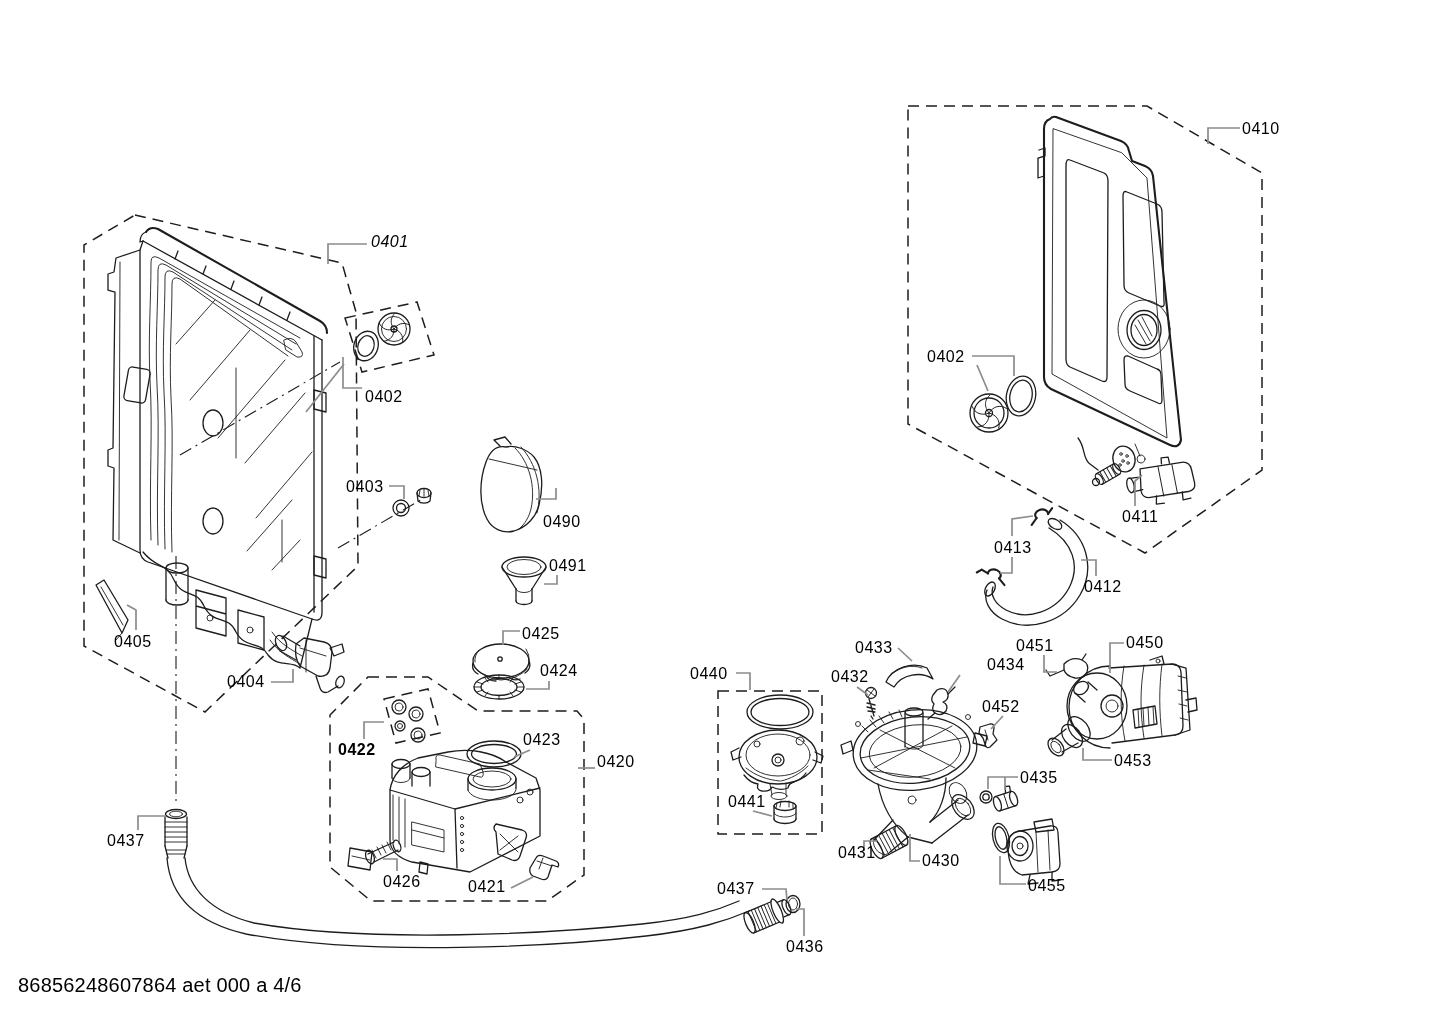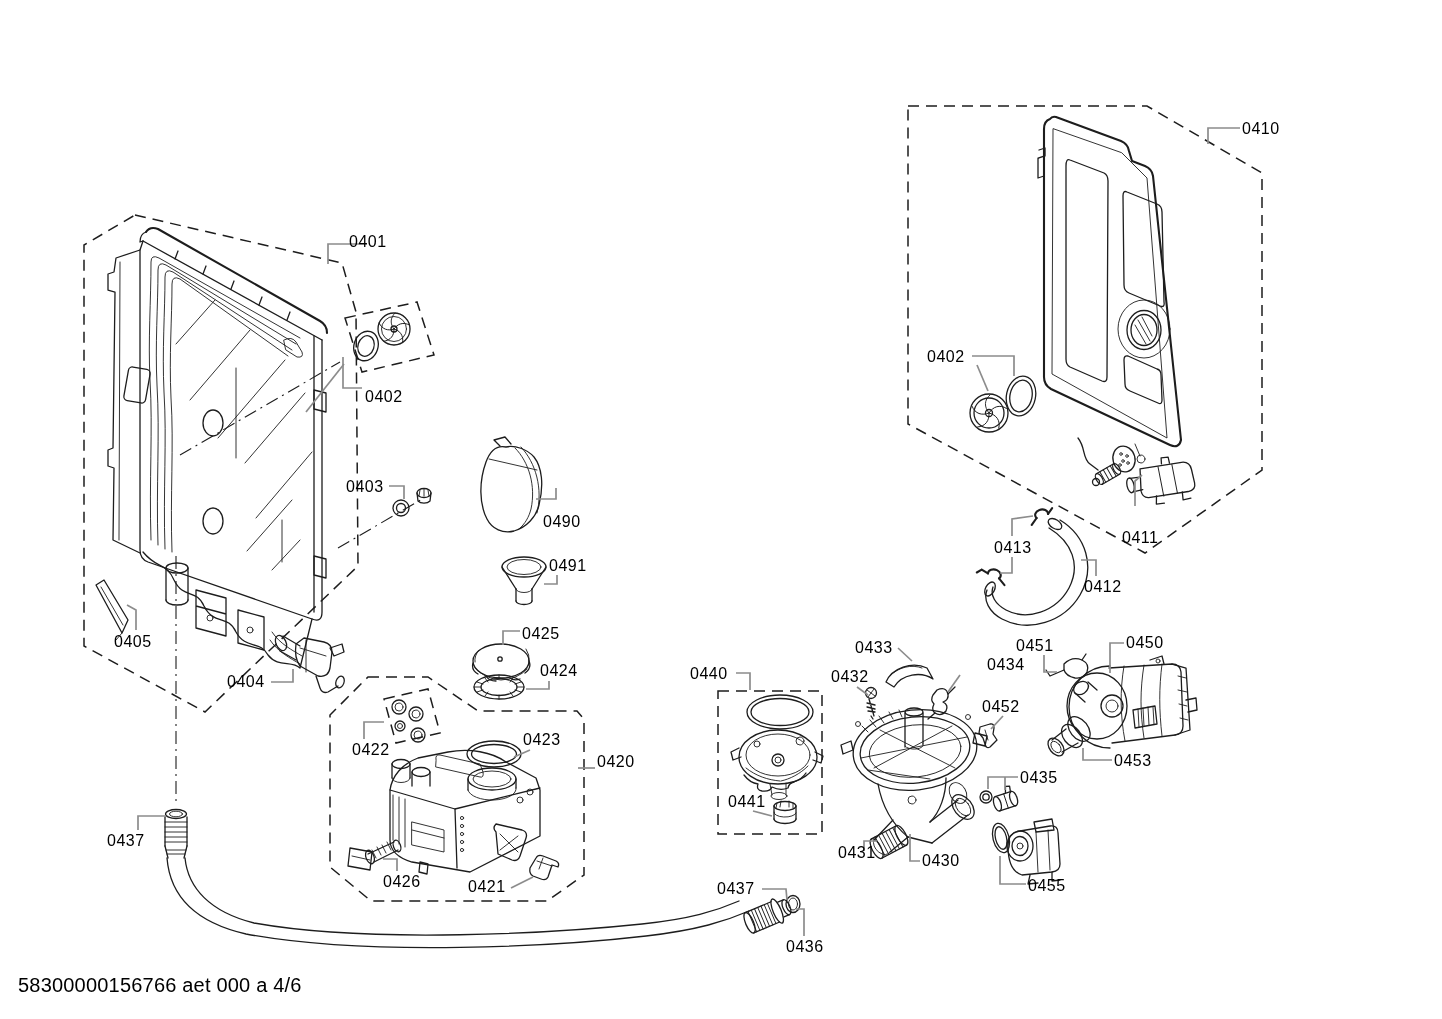--- a/index.html
+++ b/index.html
@@ -458,31 +458,31 @@
         <polyline points="972,356 1014,356 1014,376"></polyline>
         <polyline points="977,365 988,391"></polyline>
         <polyline points="1135,506 1135,481 1142,475"></polyline>
         <polyline points="1012,536 1012,519 1033,516"></polyline>
         <polyline points="1012,557 1012,573 1000,573"></polyline>
         <polyline points="1096,576 1096,560 1081,560"></polyline>
       </g>
   </svg>
 
   <div id="labels">
-      <div class="part-label" style="left: 349px; top: 232px;">0401</div>
+      <div class="part-label" style="left: 371px; top: 232px; font-style: italic;">0401</div>
       <div class="part-label" style="left: 365px; top: 387px;">0402</div>
       <div class="part-label" style="left: 346px; top: 477px;">0403</div>
       <div class="part-label" style="left: 227px; top: 672px;">0404</div>
       <div class="part-label" style="left: 114px; top: 632px;">0405</div>
       <div class="part-label" style="left: 107px; top: 831px;">0437</div>
       <div class="part-label" style="left: 543px; top: 467px; margin-top: 45px;">0490</div>
       <div class="part-label" style="left: 549px; top: 556px;">0491</div>
       <div class="part-label" style="left: 522px; top: 624px;">0425</div>
       <div class="part-label" style="left: 540px; top: 661px;">0424</div>
-      <div class="part-label" style="left: 352px; top: 740px;">0422</div>
+      <div class="part-label" style="left: 338px; top: 740px; font-weight: bold;">0422</div>
       <div class="part-label" style="left: 523px; top: 730px;">0423</div>
       <div class="part-label" style="left: 597px; top: 752px;">0420</div>
       <div class="part-label" style="left: 383px; top: 872px;">0426</div>
       <div class="part-label" style="left: 468px; top: 877px;">0421</div>
       <div class="part-label" style="left: 690px; top: 664px;">0440</div>
       <div class="part-label" style="left: 728px; top: 792px;">0441</div>
       <div class="part-label" style="left: 831px; top: 667px;">0432</div>
       <div class="part-label" style="left: 855px; top: 638px;">0433</div>
       <div class="part-label" style="left: 987px; top: 655px;">0434</div>
       <div class="part-label" style="left: 982px; top: 697px;">0452</div>
@@ -490,19 +490,19 @@
       <div class="part-label" style="left: 1126px; top: 633px;">0450</div>
       <div class="part-label" style="left: 1114px; top: 751px;">0453</div>
       <div class="part-label" style="left: 1020px; top: 768px;">0435</div>
       <div class="part-label" style="left: 1028px; top: 876px;">0455</div>
       <div class="part-label" style="left: 922px; top: 851px;">0430</div>
       <div class="part-label" style="left: 838px; top: 843px;">0431</div>
       <div class="part-label" style="left: 717px; top: 879px;">0437</div>
       <div class="part-label" style="left: 786px; top: 937px;">0436</div>
       <div class="part-label" style="left: 1242px; top: 119px;">0410</div>
       <div class="part-label" style="left: 927px; top: 347px;">0402</div>
-      <div class="part-label" style="left: 1122px; top: 507px; margin-top: 21px;">0411</div>
+      <div class="part-label" style="left: 1122px; top: 507px;">0411</div>
       <div class="part-label" style="left: 994px; top: 538px;">0413</div>
       <div class="part-label" style="left: 1084px; top: 577px;">0412</div>
     </div>
 
-  <div class="footer">58300000156766 aet 000 a 4/6</div>
+  <div class="footer">86856248607864 aet 000 a 4/6</div>
 </div>
 
 </body></html>

